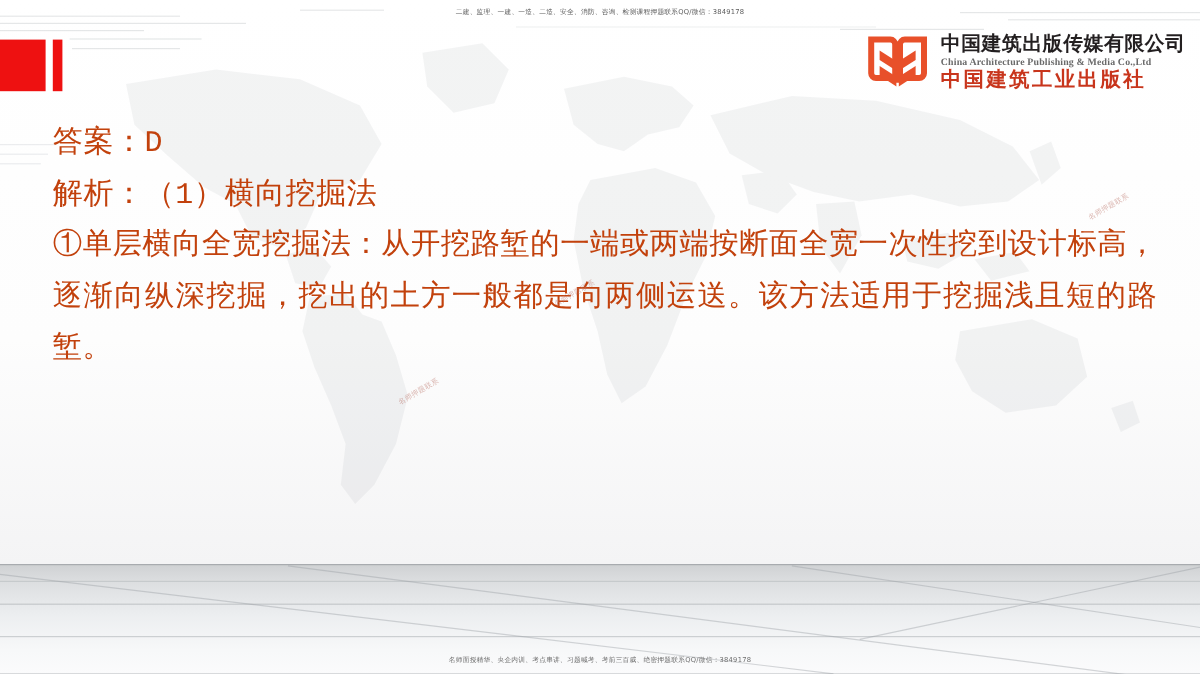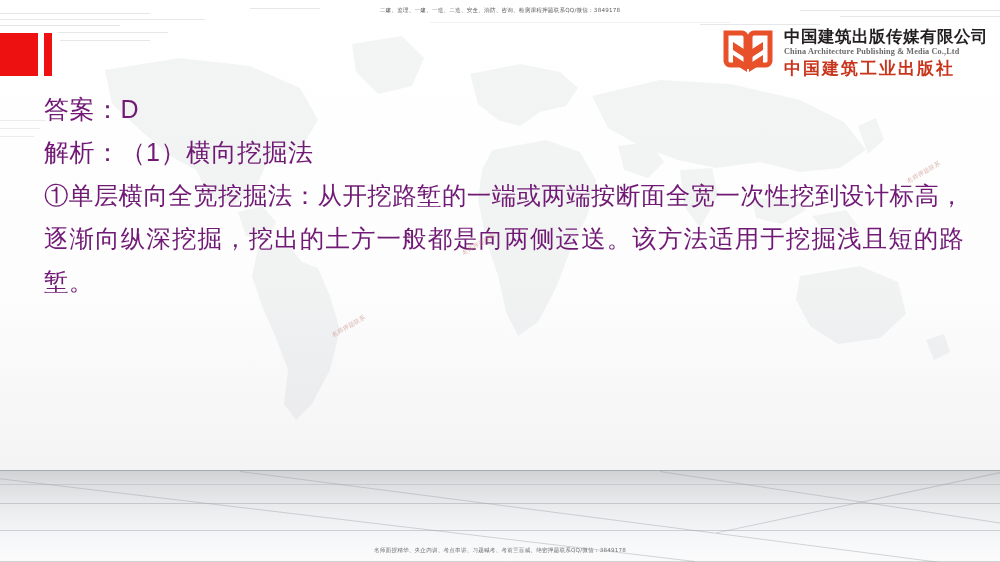--- a/index.html
+++ b/index.html
@@ -76,40 +76,40 @@
     font-family:"DejaVu Sans","Liberation Sans",sans-serif;
     font-size:16.5px; font-weight:700; color:#231f20;
     letter-spacing:.5px; white-space:nowrap;
   }
   .logo-en {
     font-family:"Liberation Serif","DejaVu Serif",serif;
     font-size:8.2px; color:#6a6a6a; letter-spacing:.15px;
     white-space:nowrap; margin-top:3px;font-weight:bold;
   }
   .logo-cn2 {
-    font-family:Liberation Sans, sans-serif;
+    font-family:Liberation Mono, monospace;
     font-size:17px; font-weight:700; color:#c8351c;
     letter-spacing:2px; white-space:nowrap; margin-top:4px;
   }
 
   
   .micro-caption {
     position:absolute; left:0; width:1000px; text-align:center;
     font-family:"DejaVu Sans","Liberation Sans",sans-serif;
     font-size:5.6px; color:#5c5c5c; letter-spacing:.2px;
     white-space:nowrap;
   }
   .micro-top { top:7px; }
   .micro-bottom { top:547px; color:#6f6f6f; }
 
   
   .content {
-    position:absolute; left:44px; top:88px; width:920px;
-    font-family:Liberation Sans, sans-serif;
-    color:#701a75;
+    position:absolute; left:44px; top:98px; width:920px;
+    font-family:Liberation Mono, monospace;
+    color:#c2410c;
   }
   .line-head {
     font-size:25px; line-height:43px; letter-spacing:.5px; white-space:nowrap;
   }
   .para {
     font-size:24.5px; line-height:43px; letter-spacing:.2px;
     text-align:justify; text-justify:inter-character;
   }
   .para-2 { margin-top:0px; }
 

